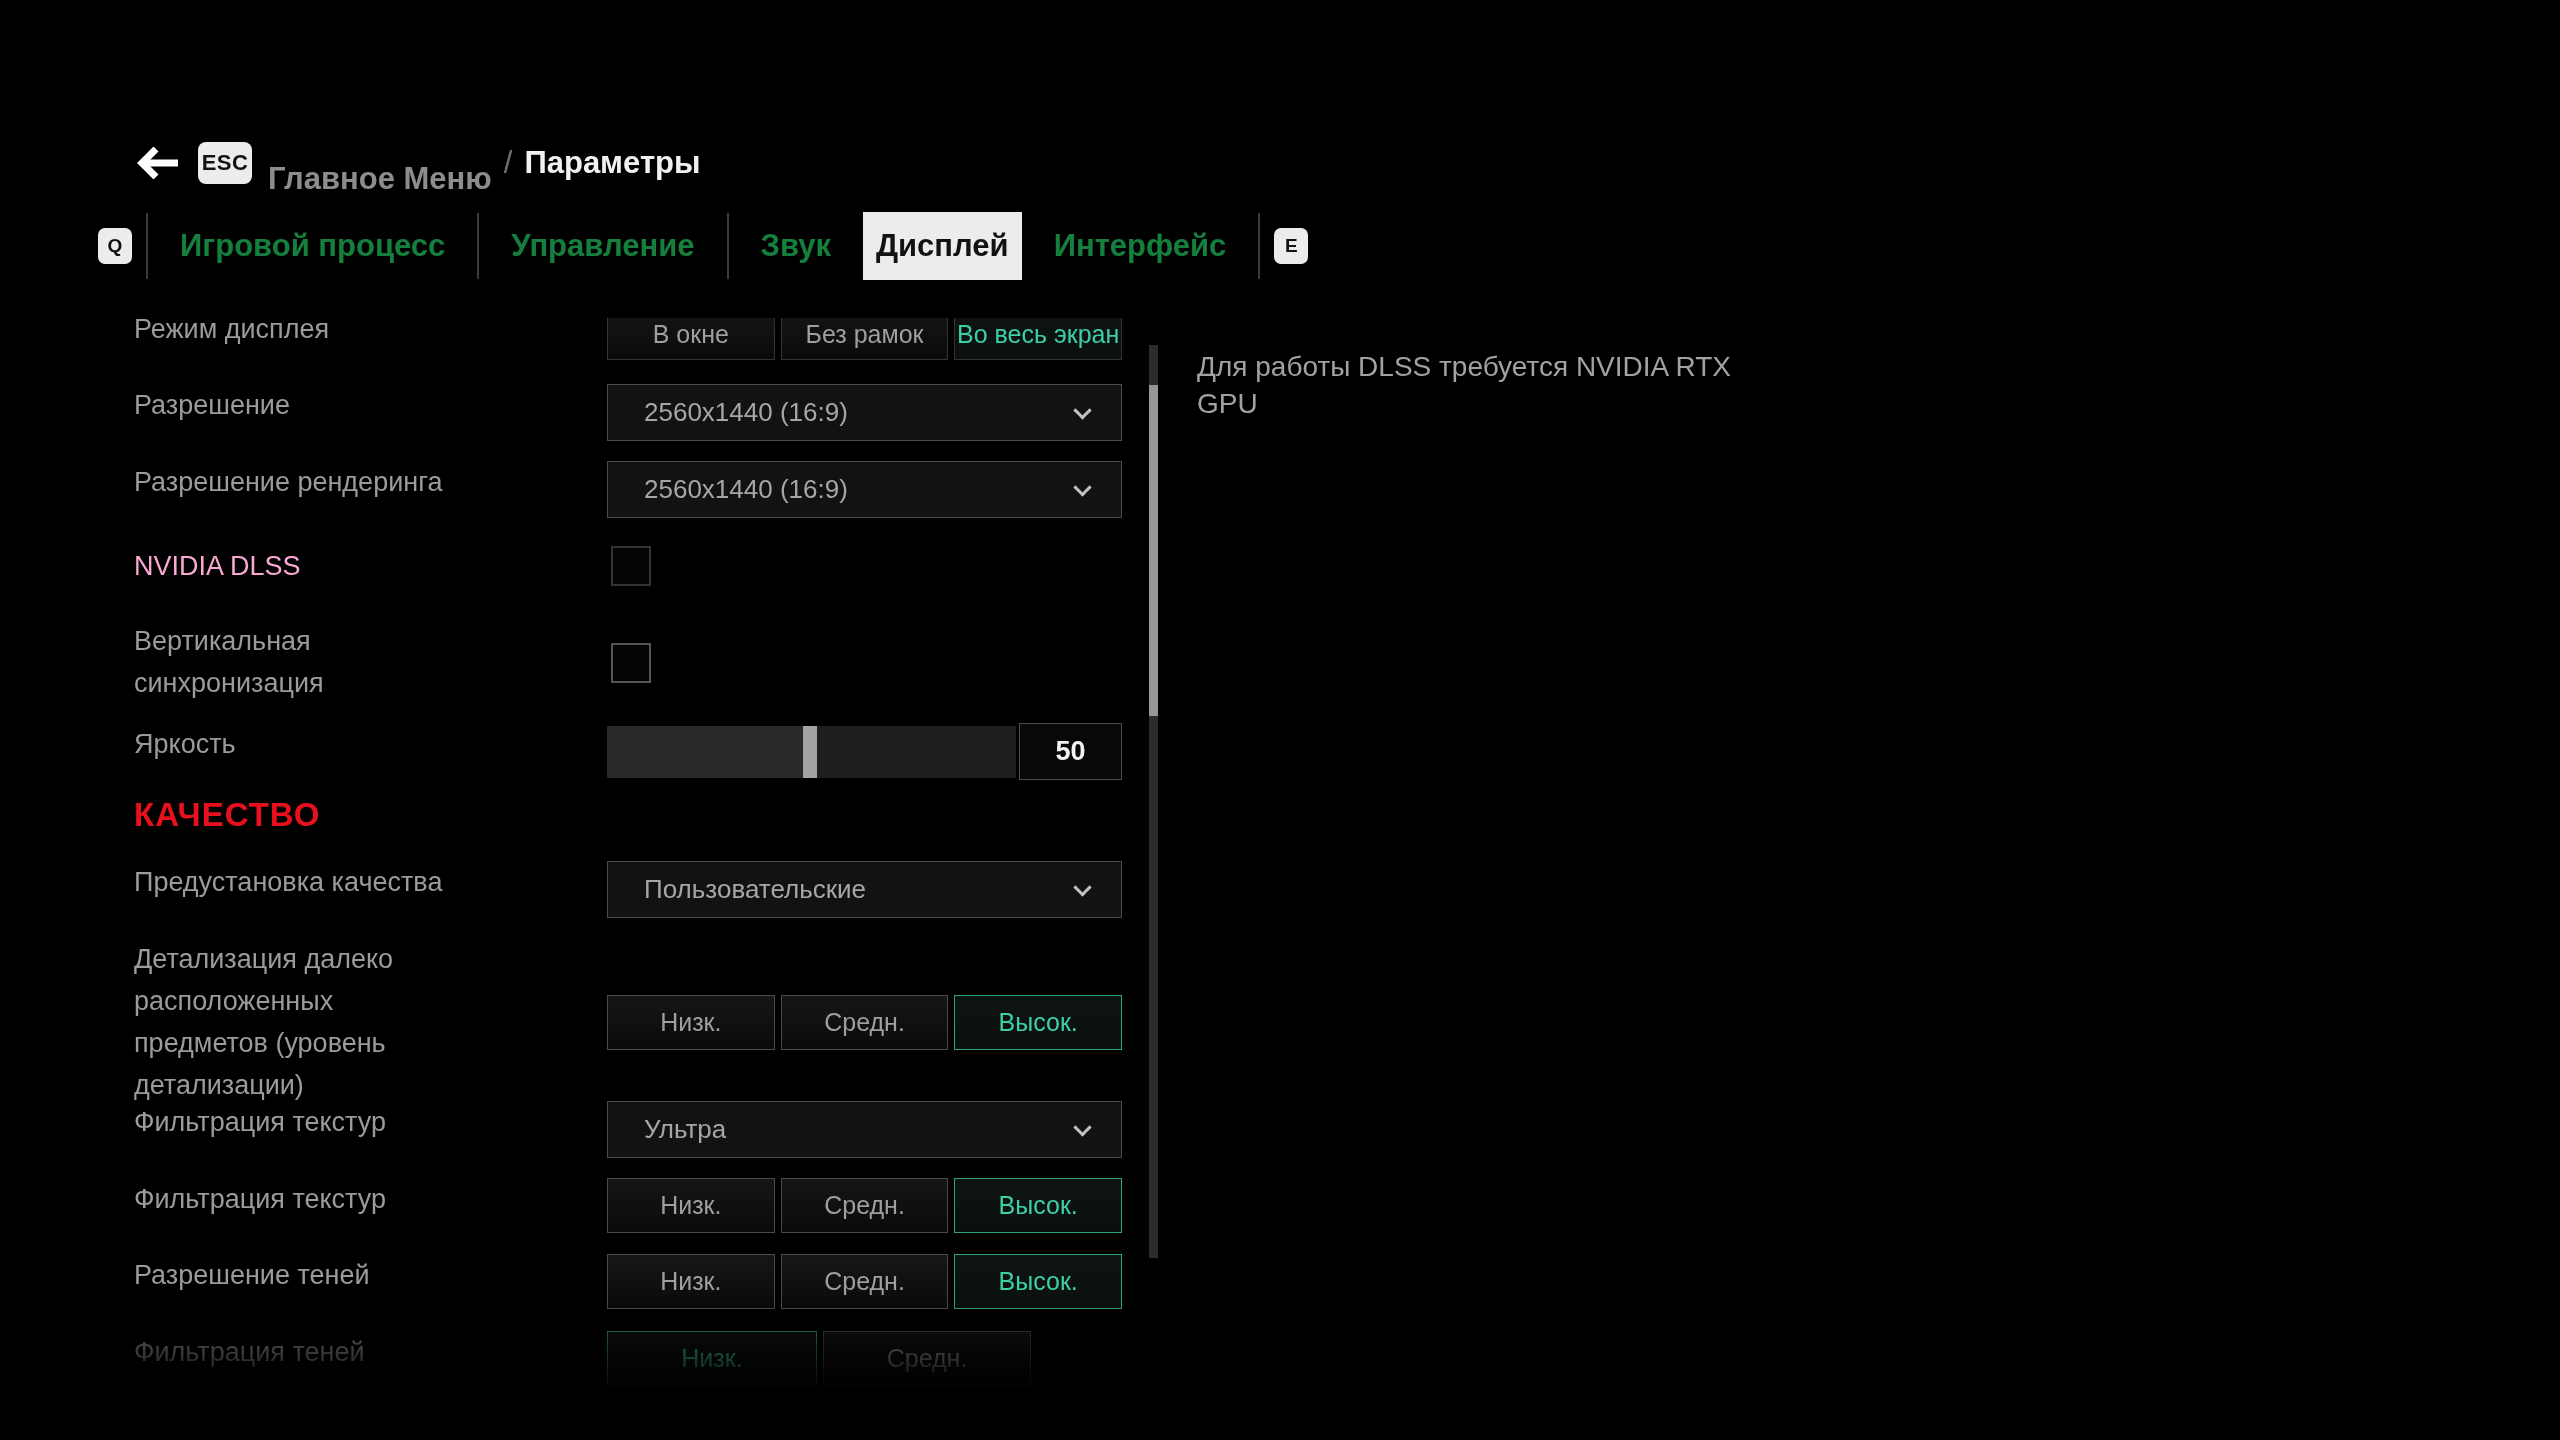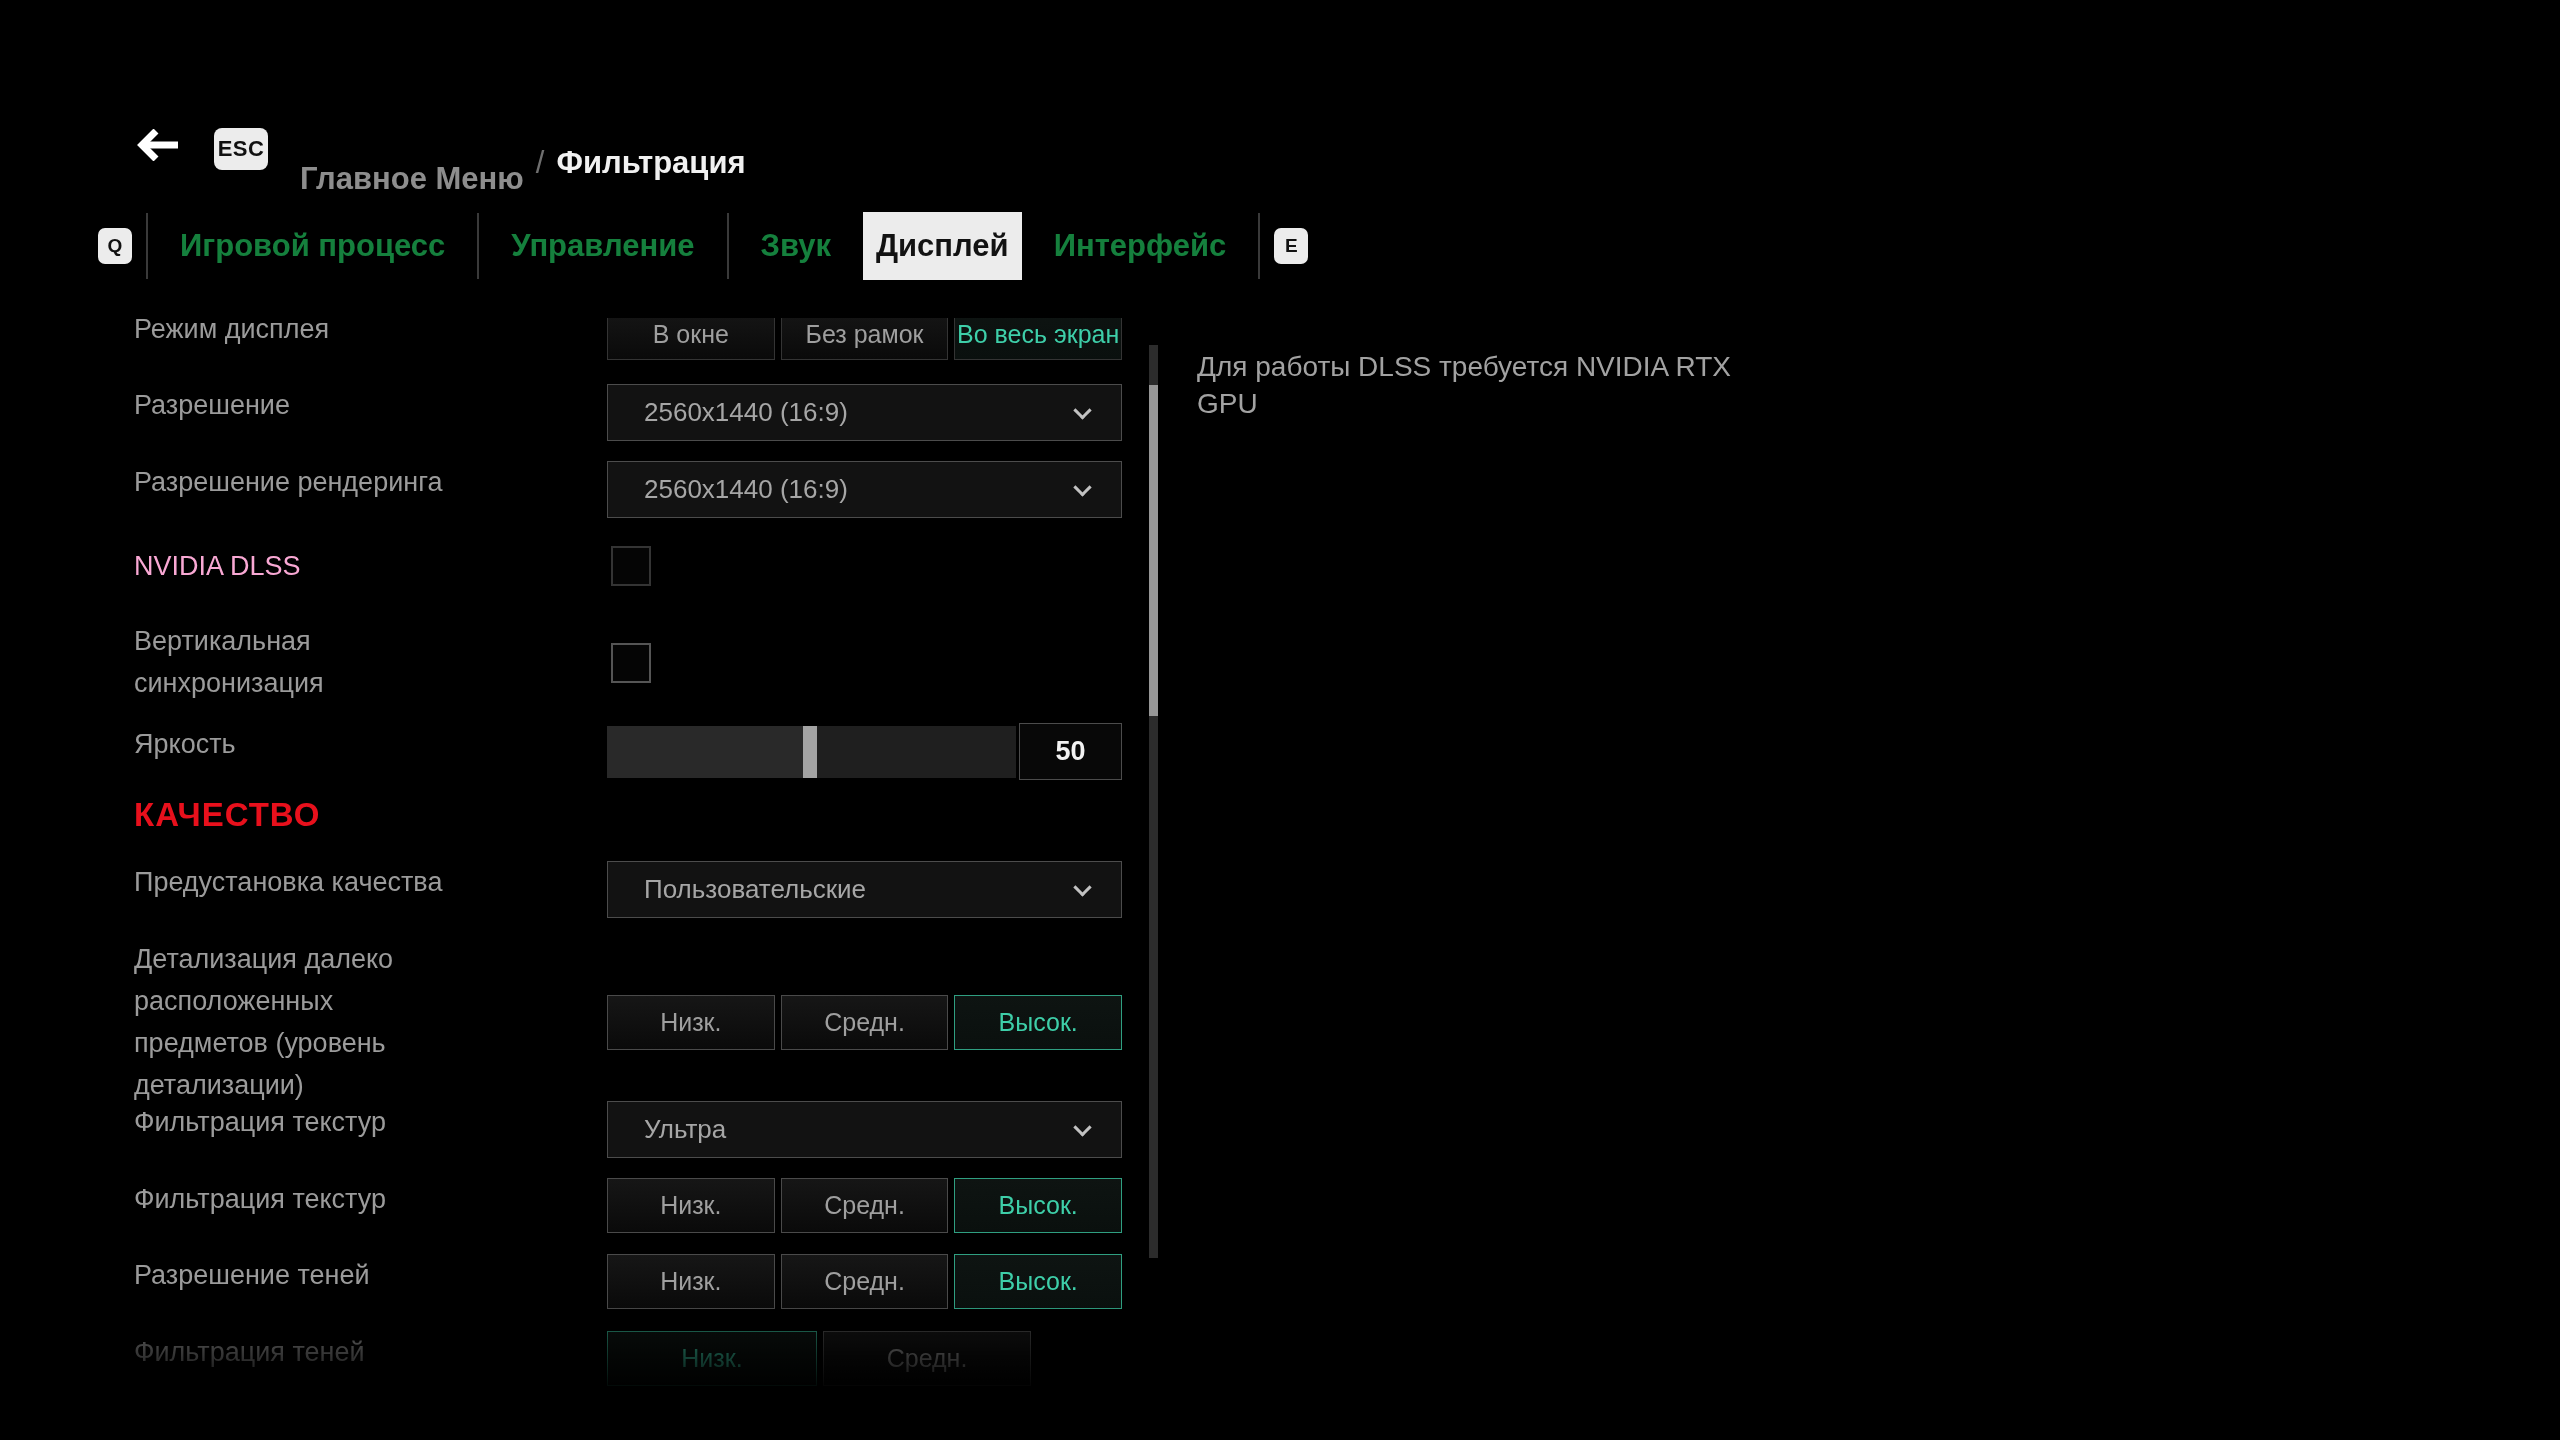--- a/index.html
+++ b/index.html
@@ -1,20 +1,20 @@
 <!DOCTYPE html>
 <html><head>
 <meta charset="utf-8">
 <style>
   * { margin:0; padding:0; box-sizing:border-box; }
   html,body { width:2560px; height:1440px; background:#000; overflow:hidden;
     font-family:"Liberation Sans", sans-serif; }
 
   
-  .header { position:absolute; left:136px; top:128px; display:flex; gap:32px; }
+  .header { position:absolute; left:136px; top:128px; display:flex; align-items:center; gap:16px; }
   .back-arrow { width:46px; height:34px; display:flex; align-items:center; }
   .key-badge { background:#ececec; color:#111; font-weight:bold; border-radius:8px;
     display:flex; align-items:center; justify-content:center; }
   .esc-badge { width:54px; height:42px; font-size:22px; letter-spacing:0.5px; }
   .crumbs { font-size:31px; font-weight:bold; display:flex; gap:12px; align-items:center; }
   .crumb-parent { color:#8d8d8d;margin-top:33px; }
   .crumb-sep { color:#6f6f6f; font-weight:normal; }
   .crumb-current { color:#f1f1f1; }
 
   
@@ -79,21 +79,21 @@
   <div class="back-arrow">
     <svg width="44" height="32" viewBox="0 0 44 32">
       <path d="M20 2 L6 16 L20 30" fill="none" stroke="#fff" stroke-width="7"></path>
       <rect x="6" y="12.5" width="36" height="7" fill="#fff"></rect>
     </svg>
   </div>
   <div class="key-badge esc-badge">ESC</div>
   <div class="crumbs">
     <span class="crumb-parent">Главное Меню</span>
     <span class="crumb-sep">/</span>
-    <span class="crumb-current">Фильтрация</span>
+    <span class="crumb-current">Параметры</span>
   </div>
 </div>
 
 <div class="tabbar">
   <div class="key-badge small-key">Q</div>
   <div class="tab-divider"></div>
   <div class="tab">Игровой процесс</div>
   <div class="tab-divider"></div>
   <div class="tab">Управление</div>
   <div class="tab-divider"></div>

